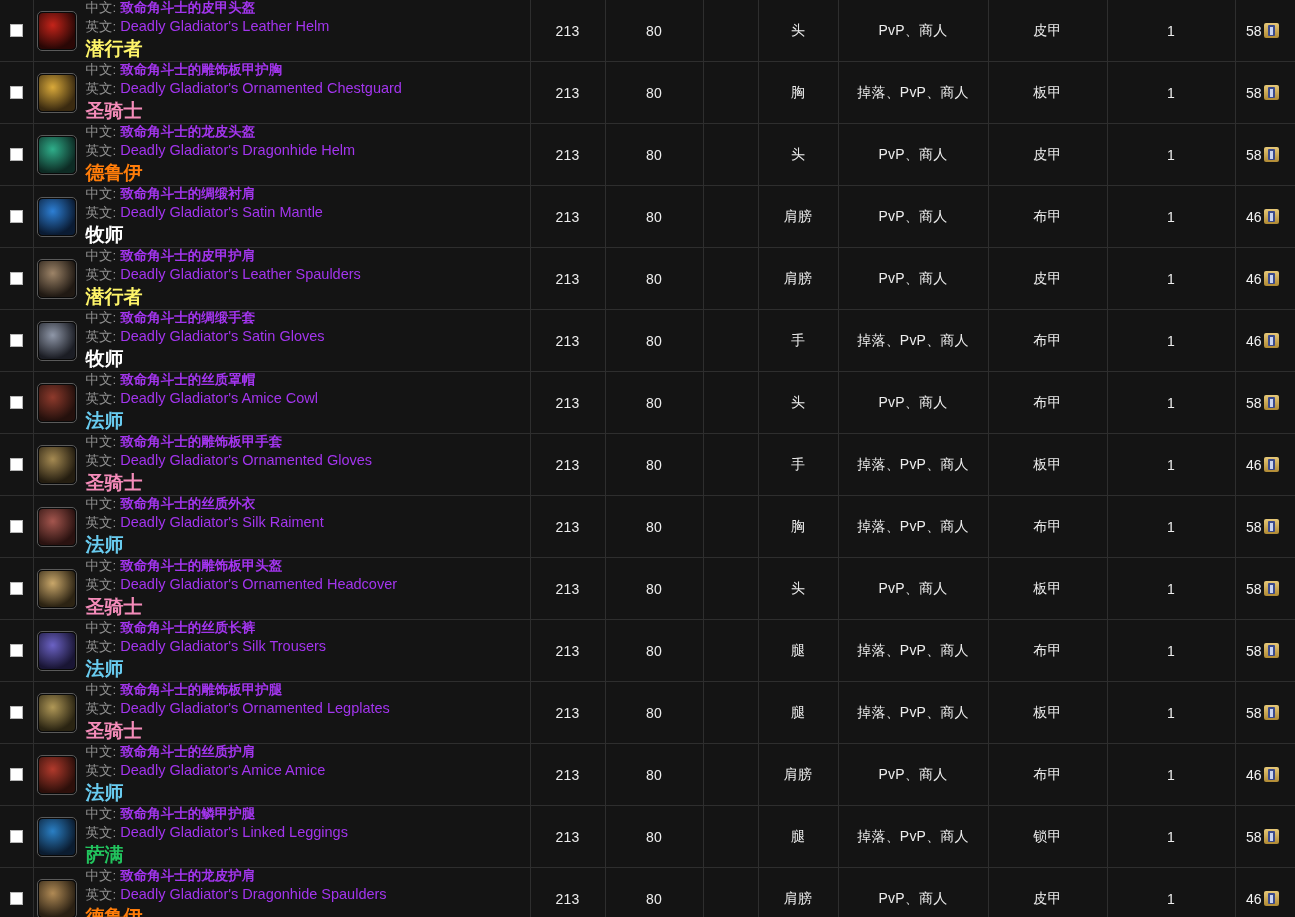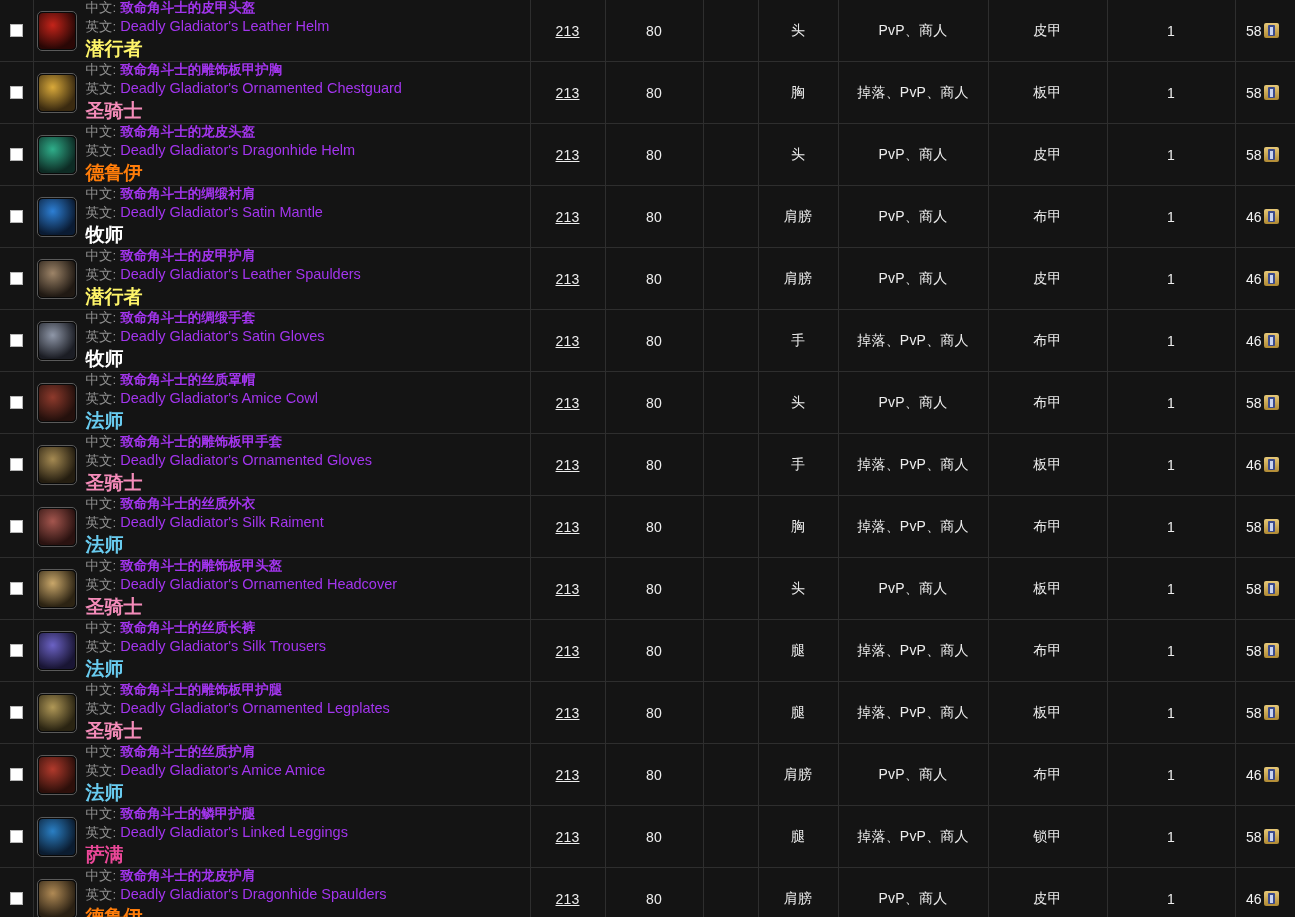--- a/index.html
+++ b/index.html
@@ -29,21 +29,21 @@
     border-left: none;
     border-top: none;
     background: #141414;
     padding: 0;
     vertical-align: middle;
     box-sizing: border-box;
   }
   
   .col-check   { width: 33px; }
   .col-item    { width: 497px; }
-  .col-ilvl    { width: 75px; text-decoration: underline; }
+  .col-ilvl    { width: 75px; }
   .col-req     { width: 98px; }
   .col-blank   { width: 55px; }
   .col-slot    { width: 80px; }
   .col-source  { width: 150px; }
   .col-armor   { width: 119px; }
   .col-count   { width: 128px; }
   .col-price   { width: 60px; border-right: none !important; }
 
   .cell-center {
     text-align: center;
@@ -602,21 +602,21 @@
           </div>
         </td>
         <td class="col-item">
           <div class="item-inner">
             <span class="item-icon">
               <span class="glyph" style="background:radial-gradient(circle at 38% 34%, #2a7fc4 0%, #0b1c30 72%);"></span>
             </span>
             <span class="item-text">
               <span class="trow"><span class="tlabel">中文:</span><a class="tname-cn">致命角斗士的鳞甲护腿</a></span>
               <span class="trow"><span class="tlabel">英文:</span><a class="tname-en">Deadly Gladiator's Linked Leggings</a></span>
-              <span class="tclass" style="color:#ec4899;">萨满</span>
+              <span class="tclass" style="color:#22c55e;">萨满</span>
             </span>
           </div>
         </td>
         <td class="col-ilvl cell-center">213</td>
         <td class="col-req cell-center">80</td>
         <td class="col-blank cell-center"></td>
         <td class="col-slot cell-center">腿</td>
         <td class="col-source cell-center">掉落、PvP、商人</td>
         <td class="col-armor cell-center">锁甲</td>
         <td class="col-count cell-center">1</td>

